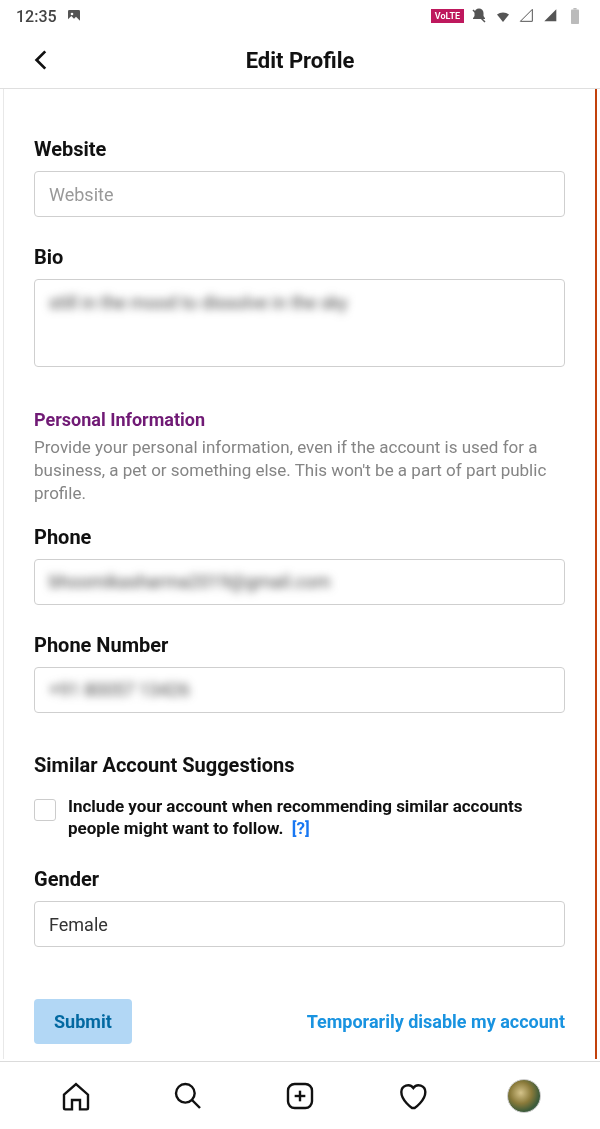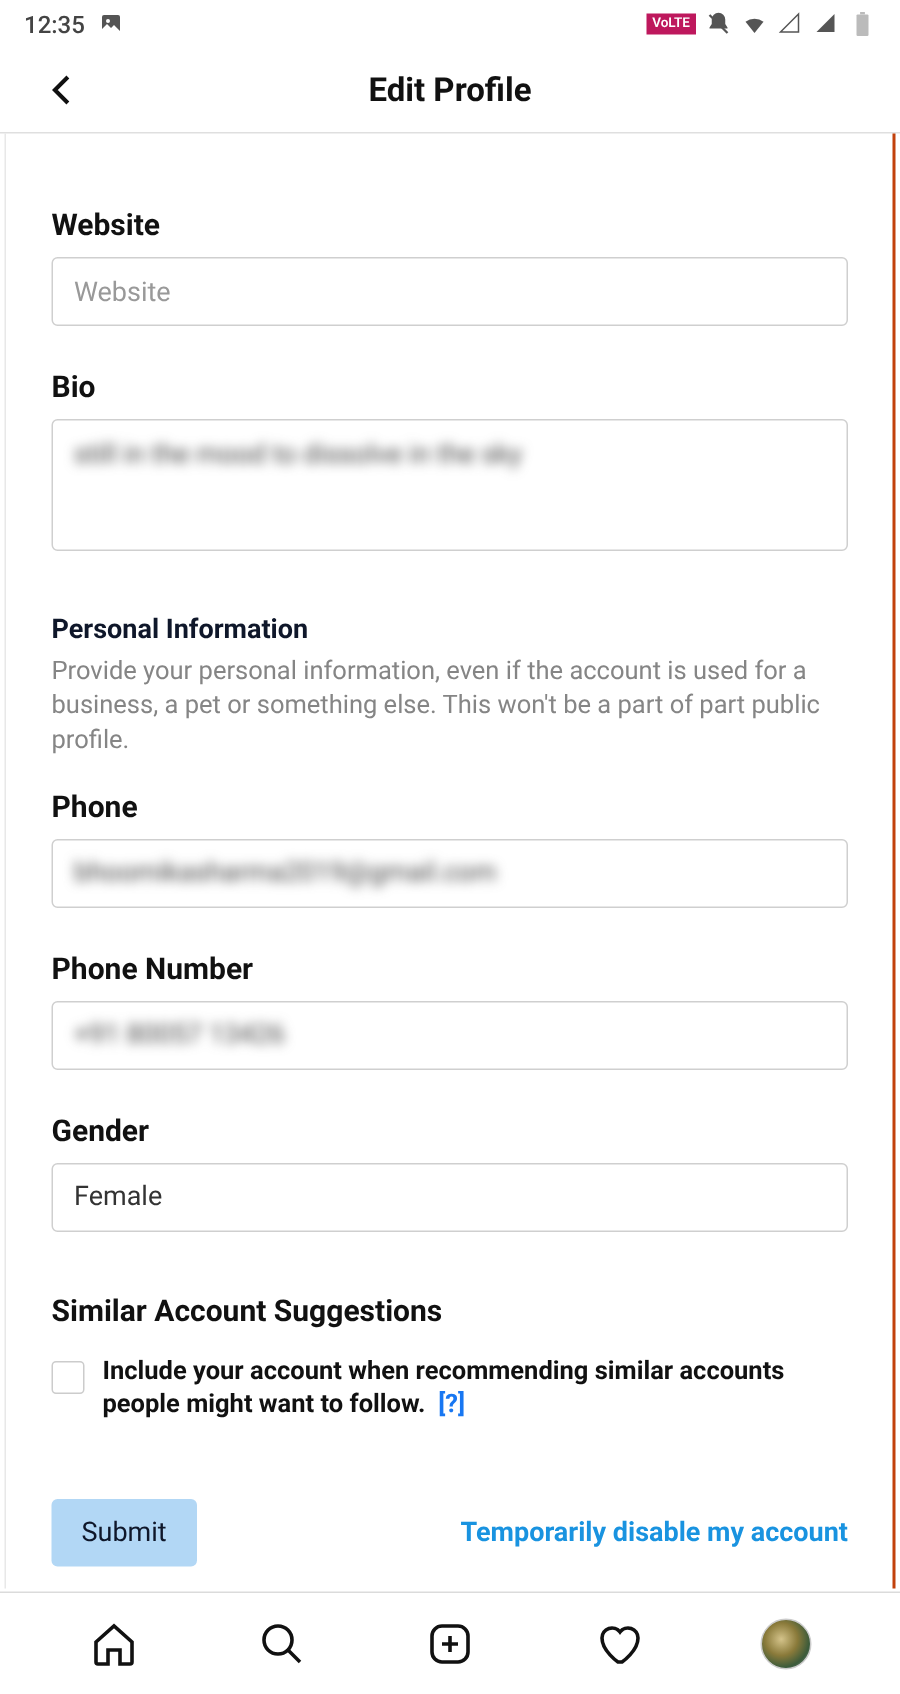--- a/index.html
+++ b/index.html
@@ -108,21 +108,21 @@
       color: #999;
     }
     .blurred-text {
       filter: blur(4px);
       color: #444;
       user-select: none;
     }
     .section-title {
       font-size: 18px;
       font-weight: 700;
-      color: #0f172a;
+      color: #701a75;
       margin-top: 42px;
     }
     .section-desc {
       font-size: 17px;
       color: #858585;
       margin-top: 6px;
       line-height: 1.35;
     }
     .checkbox-row {
       display: flex;
@@ -150,26 +150,26 @@
     }
     .actions-row {
       display: flex;
       align-items: center;
       justify-content: space-between;
       margin-top: 52px;
       margin-bottom: 40px;
     }
     .submit-btn {
       background: #b2d7f5;
-      color: #0f172a;
+      color: #0369a1;
       border: none;
       border-radius: 4px;
       padding: 12px 20px;
       font-size: 18px;
-      font-weight: 400;
+      font-weight: 700;
       cursor: pointer;
     }
     .disable-link {
       color: #1993e0;
       font-size: 18px;
       font-weight: 700;
       text-decoration: none;
     }
     .bottom-nav {
       position: absolute;
@@ -310,38 +310,38 @@
     </div>
   </div>
 
   <div class="field-group">
     <label class="field-label">Phone Number</label>
     <div class="filled-input">
       <span class="blurred-text">+91 80057 13426</span>
     </div>
   </div>
 
-  <div class="field-group">
-    <label class="field-label">Gender</label>
-    <div class="gender-select">
-      <span>Female</span>
-    </div>
-  </div>
-
   <div class="field-group" style="margin-top:40px;">
     <div class="field-label">Similar Account Suggestions</div>
     <div class="checkbox-row">
       <div class="checkbox"></div>
       <div class="checkbox-label">
         <span>Include your account when recommending similar accounts people might want to follow.</span>
         <span>&nbsp;</span><a class="help-link">[?]</a>
       </div>
     </div>
   </div>
 
+  <div class="field-group">
+    <label class="field-label">Gender</label>
+    <div class="gender-select">
+      <span>Female</span>
+    </div>
+  </div>
+
   <div class="actions-row">
     <button class="submit-btn">Submit</button>
     <a href="#" class="disable-link">Temporarily disable my account</a>
   </div>
 
 </div>
 
 <div class="bottom-nav">
   <div class="nav-icon">
     <svg viewBox="0 0 24 24" width="32" height="32" fill="none" stroke="#111" stroke-width="1.8">

